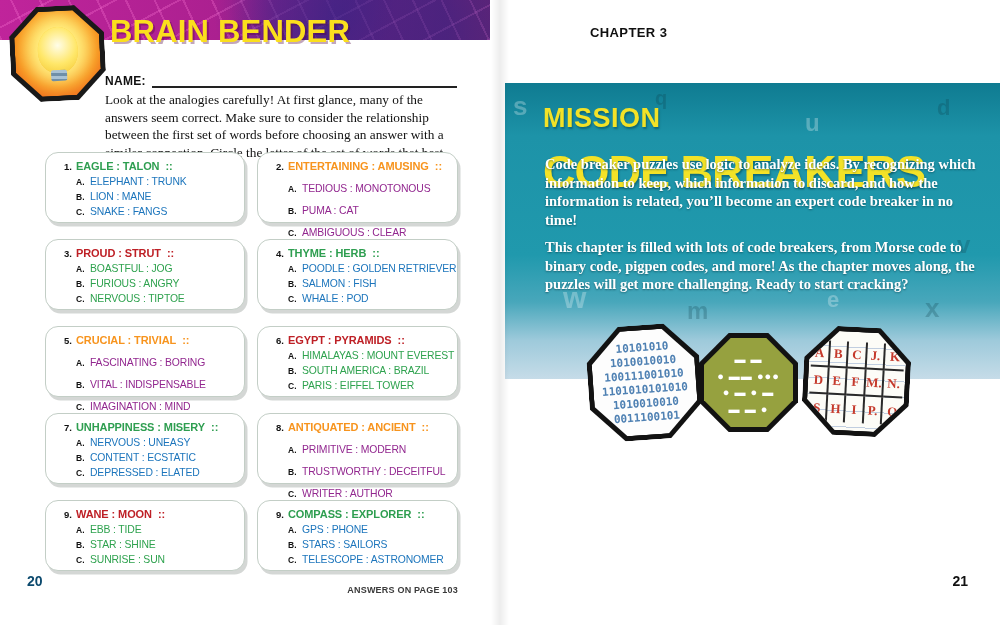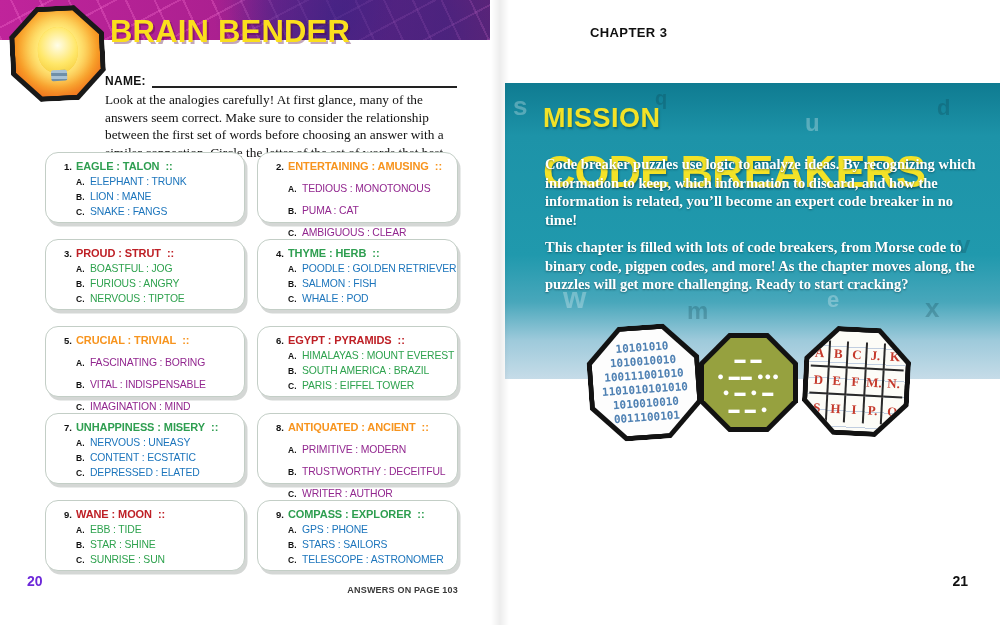--- a/index.html
+++ b/index.html
@@ -50,21 +50,21 @@
   .qnum { flex:0 0 18px; text-align:right; margin-right:4px; font-size:9.5px; font-weight:bold; color:#111; }
   .qprompt { font-size:11px; font-weight:bold; letter-spacing:-0.1px; white-space:nowrap; }
   .qsym { font-size:11px; font-weight:bold; margin-left:6px; }
   .opt { display:flex; align-items:baseline; line-height:14.9px; padding-left:22px; }
   .olet { flex:0 0 14px; font-size:8.5px; font-weight:bold; color:#111; }
   .otext { font-size:10.4px; font-weight:normal; letter-spacing:-0.15px; white-space:nowrap; }
   .s1 .qprompt,.s1 .qsym { color:#2e9e50; } .s1 .otext { color:#1c75bc; }
   .s2 .qprompt,.s2 .qsym { color:#f7941e; } .s2 .otext { color:#92278f;margin-top:7px; }
   .s3 .qprompt,.s3 .qsym { color:#be2026; } .s3 .otext { color:#2ea24e; }
 
-  .folio-left { position:absolute; left:27px; top:573px; font-size:14px; font-weight:bold; color:#6d28d9; }
+  .folio-left { position:absolute; left:27px; top:573px; font-size:14px; font-weight:bold; color:#0c4a6e; }
   .answers-note { position:absolute; left:255px; top:585px; width:203px; text-align:right;
     font-size:9px; font-weight:bold; color:#3a3a3a; letter-spacing:0.2px; }
 
   
   .chapter { position:absolute; left:45px; top:25px; font-size:13px; font-weight:bold; color:#101010; letter-spacing:0.4px;margin-left:45px; }
 
   .banner { position:absolute; left:5px; top:83px; width:495px; height:296px; overflow:hidden;
     background:linear-gradient(180deg,#0f7b91 0%,#1d93a8 18%,#2099ad 58%,#48a7bb 74%,#9ecadb 87%,#c6dce8 100%); }
   .bg-letters span { position:absolute; font-weight:bold; color:rgba(255,255,255,0.28); }
   .bg-letters span:nth-of-type(2n) { color:rgba(10,60,70,0.25); }

